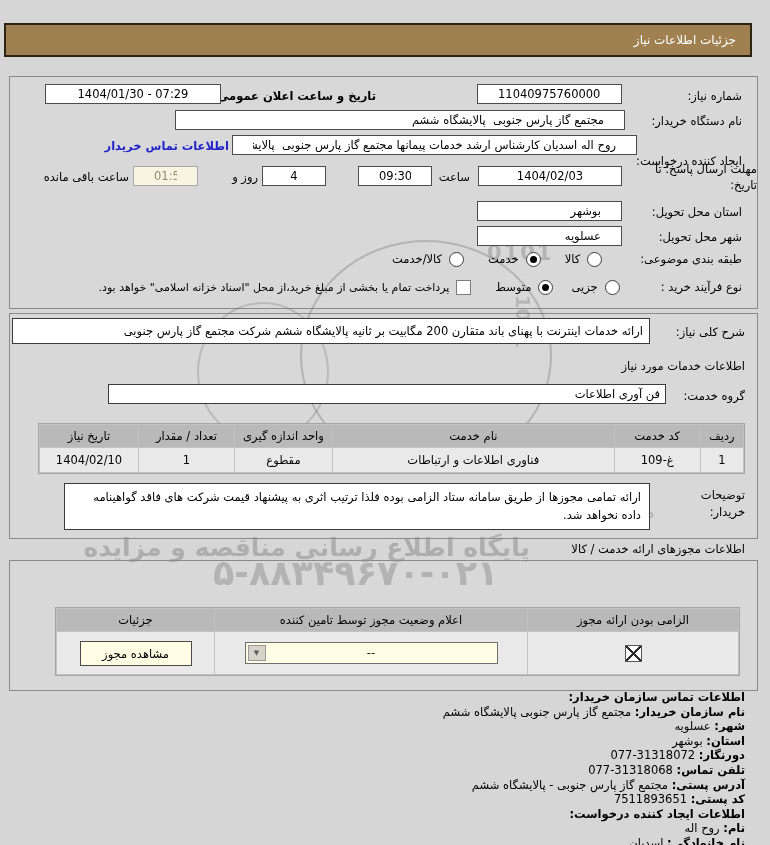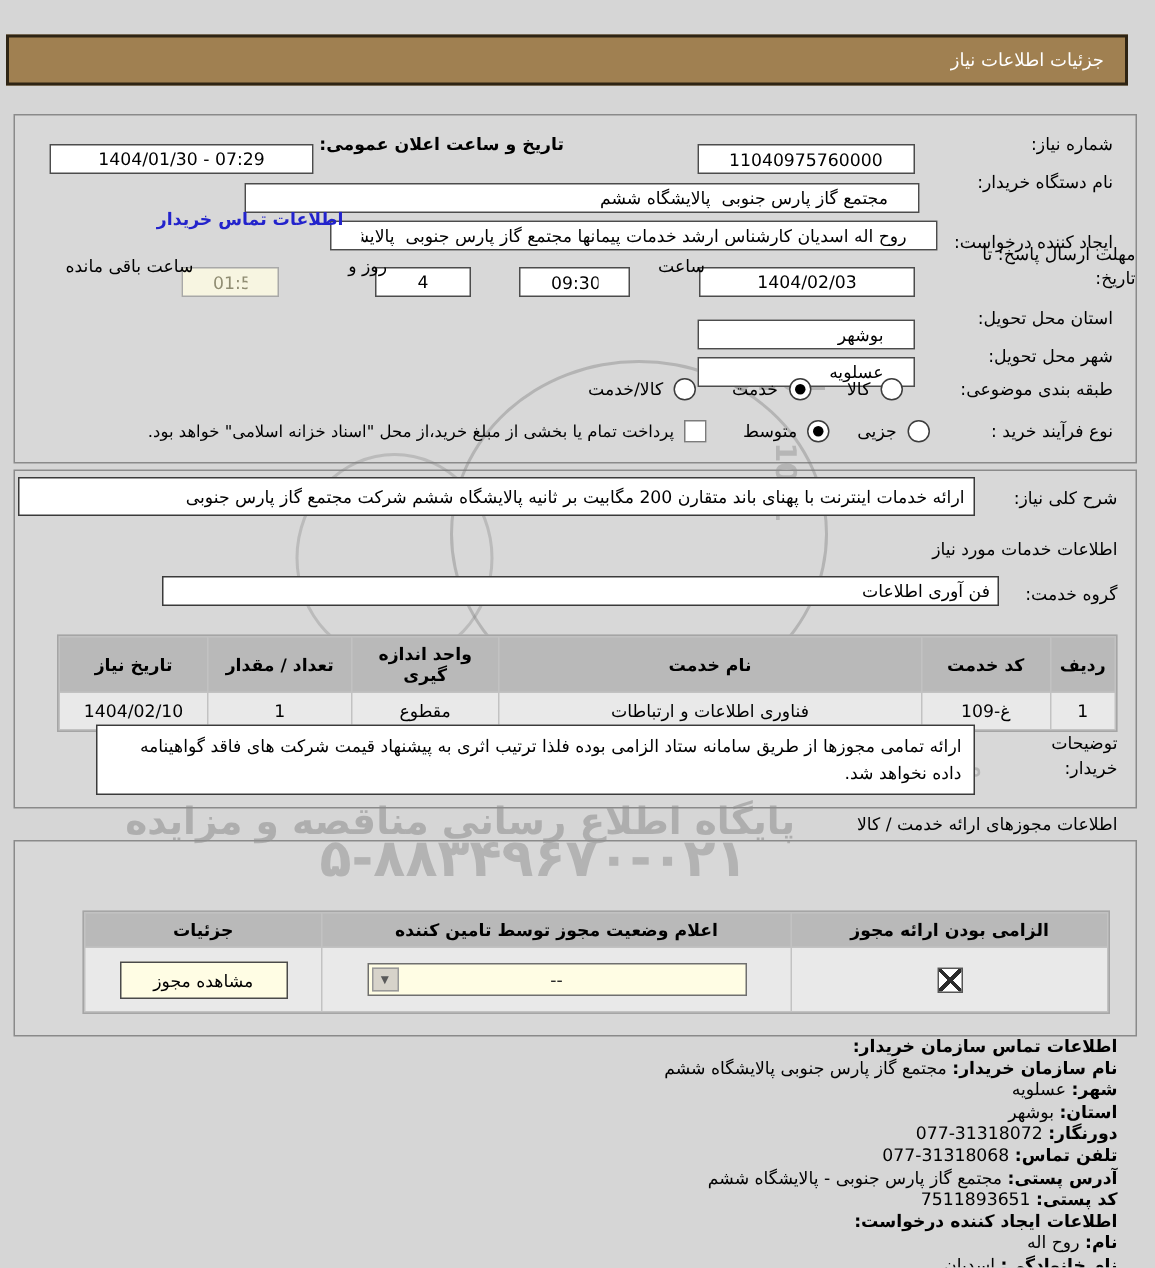--- a/index.html
+++ b/index.html
@@ -13,41 +13,41 @@
 
   .titlebar{position:absolute;top:23px;right:18px;width:730px;height:30px;background:#a08051;border:2px solid #2e2414;color:#ffffff;line-height:30px;padding-right:14px;font-size:12px;box-sizing:content-box;}
 
   .panel{position:absolute;right:12px;width:747px;border:1px solid #8a8a8a;background:#d8d8d8;}
   #panel1{top:76px;height:231px;}
   #panel2{top:313px;height:224px;}
   #panel3{top:560px;height:129px;}
 
   .lbl{position:absolute;white-space:nowrap;}
   .lbl.b{font-weight:normal;}
-  .tb{position:absolute;background:#fff;border:1px solid #4c4c4c;font-family:"DejaVu Sans", sans-serif;font-size:11.5px;color:#000;padding:0 20px;margin:12px;box-sizing:border-box;height:20px;}
+  .tb{position:absolute;background:#fff;border:1px solid #4c4c4c;font-family:"DejaVu Sans", sans-serif;font-size:11.5px;color:#000;padding:0 20px;margin:0;box-sizing:border-box;height:20px;}
   .tb.center{text-align:center;}
   .tb.disabled{background:#f7f5e1;border:1px solid #a8a8a8;color:#8f8c72;}
   .link{position:absolute;color:#2323cc;white-space:nowrap;cursor:pointer;}
 
   .radio{display:inline-block;width:13px;height:13px;border:1px solid #3c3c3c;border-radius:50%;background:#fff;vertical-align:middle;position:relative;flex:none;}
   .radio.sel::after{content:"";position:absolute;left:3px;top:3px;width:7px;height:7px;background:#000;border-radius:50%;}
   .chk{display:inline-block;width:13px;height:13px;border:1px solid #7c7c7c;background:#fff;vertical-align:middle;flex:none;}
   .chk.x{width:15px;height:15px;border:1px solid #555;
     background:
       linear-gradient(to top right, transparent 44%, #2b2b2b 44%, #2b2b2b 56%, transparent 56%),
       linear-gradient(to top left , transparent 44%, #2b2b2b 44%, #2b2b2b 56%, transparent 56%),
       #fff;}
 
   .flexrow{position:absolute;display:flex;align-items:center;direction:rtl;white-space:nowrap;}
   .flexrow .gap{display:inline-flex;align-items:center;gap:7px;}
 
   .box{position:absolute;background:#fff;border:1px solid #3a3a3a;box-sizing:border-box;}
 
   table.grid{position:absolute;border-collapse:separate;border-spacing:1px;background:#c2c2c2;border:1px solid #a5a5a5;}
-  table.grid th{background:#b9b9b9;font-weight:bold;font-size:11.5px;padding:4px 3px;}
+  table.grid th{background:#b9b9b9;font-weight:normal;font-size:11.5px;padding:4px 3px;}
   table.grid td{background:#e9e9e9;font-size:11.5px;padding:5px 3px;text-align:center;}
 
   .ddl{position:relative;width:253px;height:22px;background:#fffde4;border:1px solid #6f6f6f;margin:0 auto;box-sizing:border-box;}
   .ddl .val{position:absolute;inset:0;line-height:20px;text-align:center;direction:ltr;color:#222;}
   .ddl .ddbtn{position:absolute;left:2px;top:2px;bottom:2px;width:16px;background:#d7d3ca;border:1px solid #999;display:flex;align-items:center;justify-content:center;font-size:7px;color:#5a5a5a;}
   .btn{display:block;margin:0 auto;width:112px;height:25px;background:#fffde4;border:1px solid #4a4a4a;font-family:"DejaVu Sans", sans-serif;font-size:11.5px;line-height:23px;text-align:center;cursor:pointer;box-sizing:border-box;}
 
   #contact{position:absolute;top:690px;right:25px;left:20px;text-align:right;line-height:14.6px;font-size:11.5px;}
   #contact b{font-weight:bold;}
 

